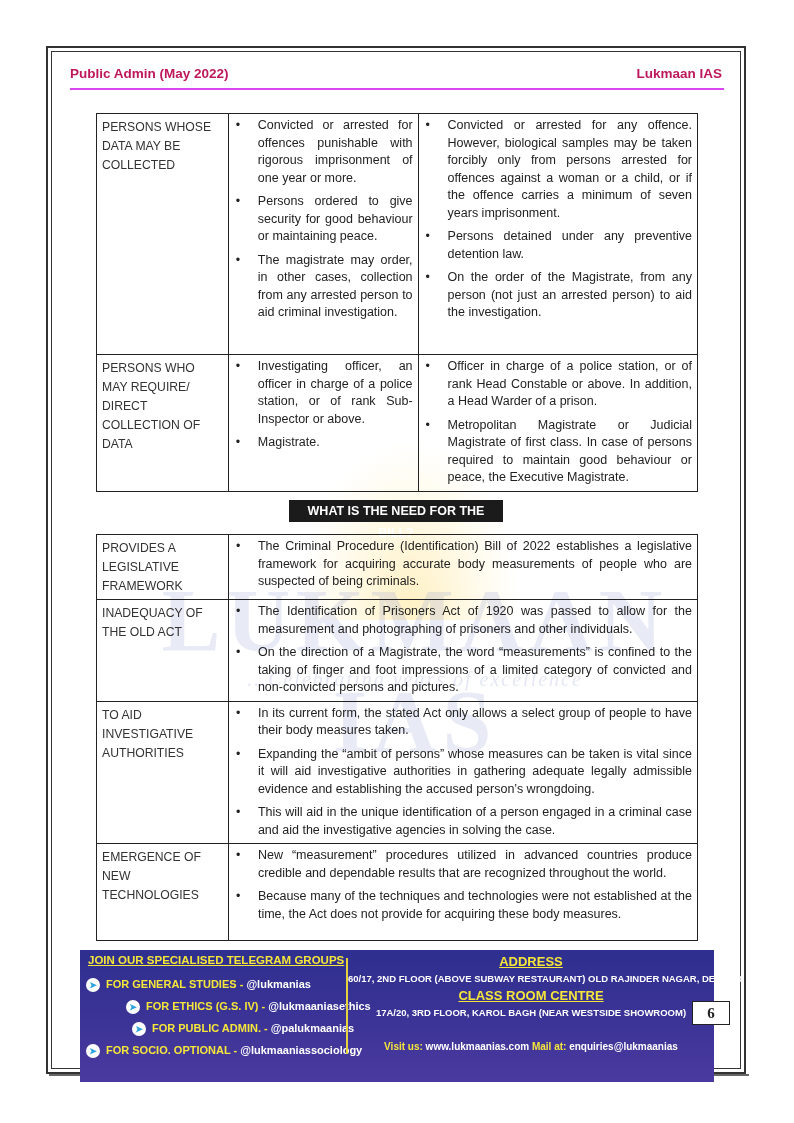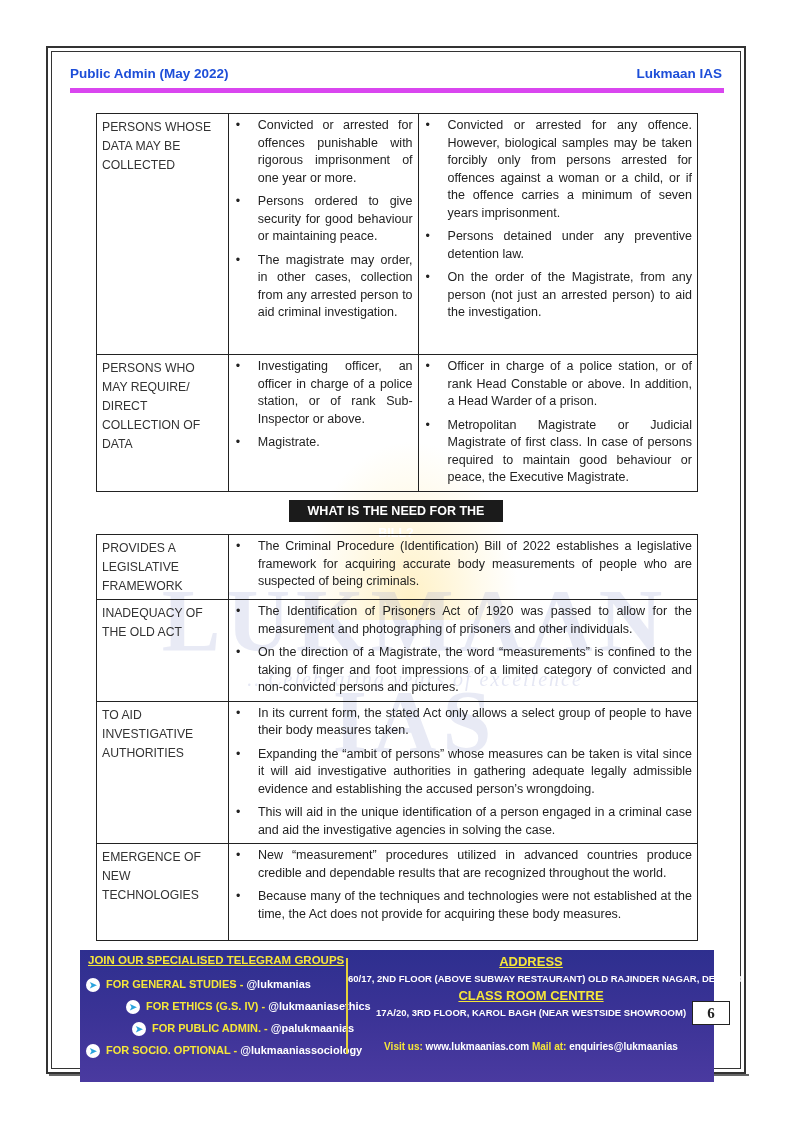--- a/index.html
+++ b/index.html
@@ -1,20 +1,20 @@
 <!DOCTYPE html>
 <html><head>
 <meta charset="utf-8">
 <style>
   html, body { margin:0; padding:0; background:#ffffff; }
   body { width:794px; height:1123px; position:relative; overflow:hidden; font-family:"Liberation Sans", sans-serif; color:#222; }
   .frame-outer { position:absolute; left:46px; top:46px; width:700px; height:1028px; border:2px solid #333; box-sizing:border-box; }
   .frame-inner { position:absolute; left:51px; top:51px; width:690px; height:1018px; border:1px solid #333; box-sizing:border-box; }
   .frame-shadow { position:absolute; left:49px; top:1074px; width:700px; height:2px; background:#666; }
-  .header { position:absolute; left:70px; top:64px; width:654px; height:24px; border-bottom:5px solid #d946ef; font-weight:bold; font-size:13.5px; color:#1d4ed8; }
+  .header { position:absolute; left:70px; top:64px; width:654px; height:24px; border-bottom:2px solid #d946ef; font-weight:bold; font-size:13.5px; color:#be185d; }
   .header .left { position:absolute; left:0; top:2px; }
   .header .right { position:absolute; right:2px; top:2px; }
   .watermark { position:absolute; left:140px; top:440px; width:540px; height:270px; pointer-events:none; }
   .wm-sun { position:absolute; left:160px; top:0; width:220px; height:180px; background:radial-gradient(ellipse at 50% 90%, rgba(255,215,90,0.35) 0%, rgba(255,230,150,0.18) 45%, rgba(255,255,255,0) 70%); }
   .wm-text { position:absolute; left:10px; top:130px; width:530px; text-align:center; font-family:"Liberation Serif", serif; font-size:88px; font-weight:bold; color:rgba(150,160,210,0.22); letter-spacing:6px; }
   .wm-tag { position:absolute; left:60px; top:228px; width:430px; text-align:center; font-family:"Liberation Serif", serif; font-style:italic; font-size:20px; color:rgba(150,160,210,0.25); letter-spacing:2px; }
   table.t { position:absolute; border-collapse:collapse; font-size:12.5px; line-height:17.5px; color:#222; }
   table.t td { border:1px solid #222; vertical-align:top; padding:3px 5px 3px 5px; }
   table.t td.label { text-transform:uppercase; color:#333; font-size:12.2px; line-height:19px; padding-top:4px; }
   ul.b { list-style:none; margin:0; padding:0; }

